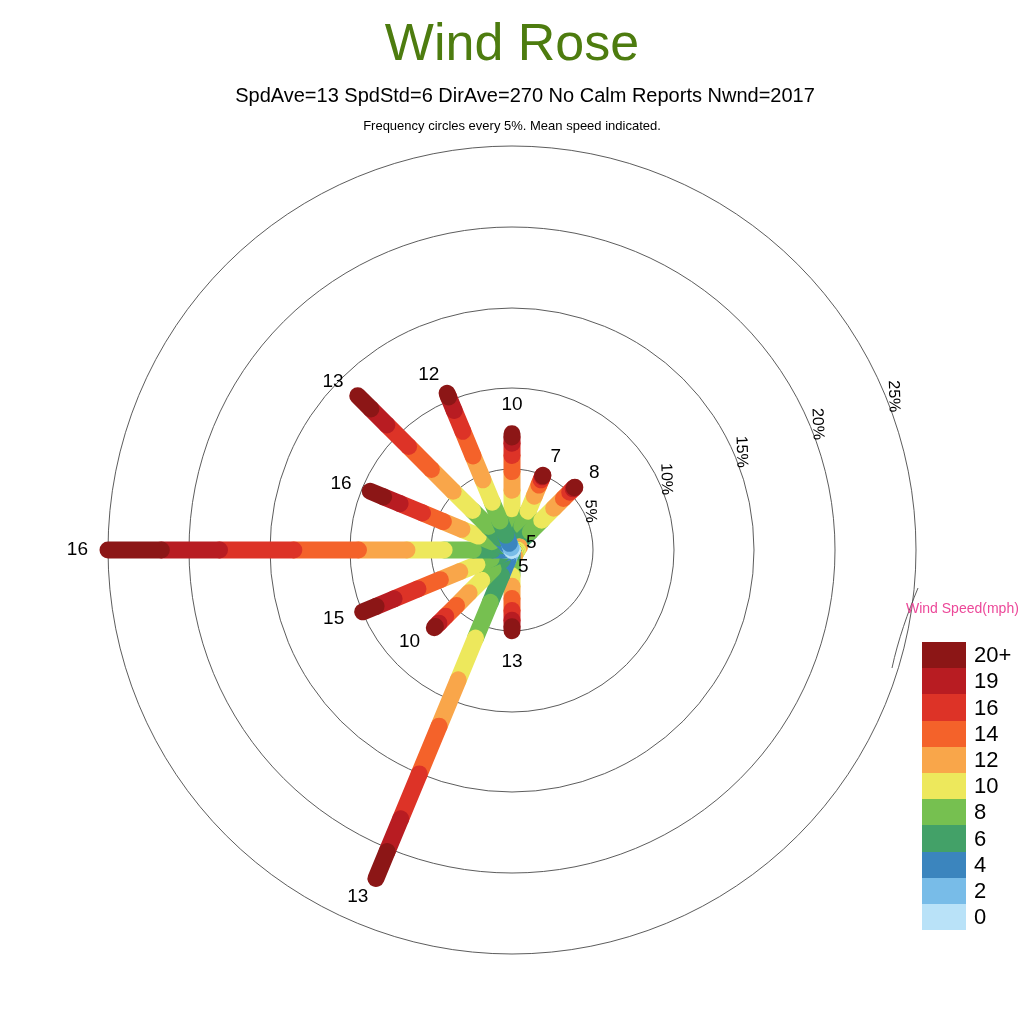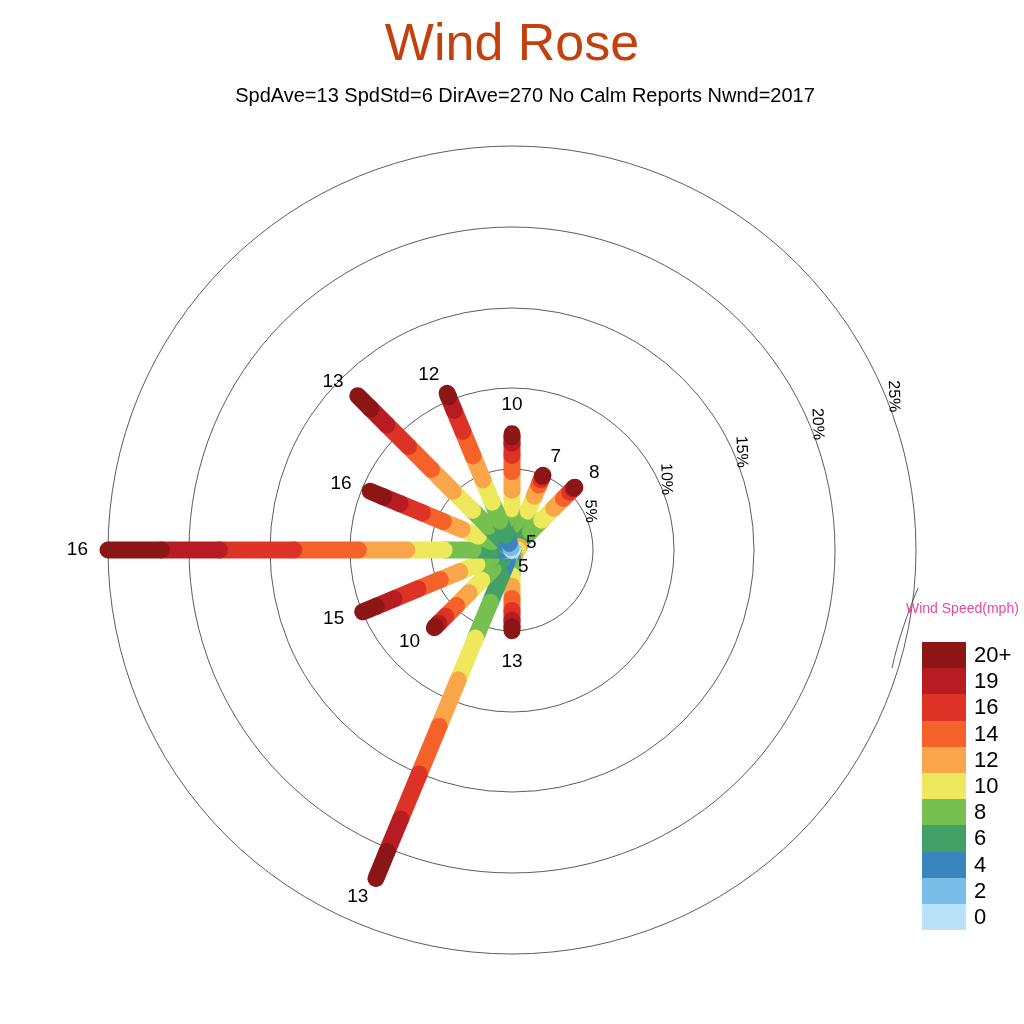--- a/index.html
+++ b/index.html
@@ -17,21 +17,21 @@
     overflow: hidden;
   }
   #chart-title {
     position: absolute;
     top: 12px;
     left: 0;
     width: 1024px;
     text-align: center;
     font-size: 52px;
     font-weight: 400;
-    color: #c2410c;
+    color: #4d7c0f;
     letter-spacing: 0px;
   }
   #chart-subtitle {
     position: absolute;
     top: 84px;
     left: 0;
     width: 1024px;
     text-align: center;
     font-size: 20px;
     font-weight: 400;
@@ -64,21 +64,21 @@
     color: #ec4899;
     white-space: nowrap;
     margin-left: 6px;
   }
   #legend-body {
     margin-top: 26px;
     margin-left: 22px;
   }
   .legend-row {
     display: flex;
-    align-items: center;
+    align-items: flex-end;
     height: 26.2px;
   }
   .legend-swatch {
     width: 44px;
     height: 26.2px;
     flex: 0 0 auto;
   }
   .legend-label {
     font-size: 22px;
     color: #000;
@@ -88,20 +88,21 @@
 </style>
 </head>
 <body>
 
 <div id="page">
 
   <div id="chart-title">Wind Rose</div>
 
   <div id="chart-subtitle">SpdAve=13  SpdStd=6  DirAve=270   No Calm Reports  Nwnd=2017</div>
 
+  <div id="chart-note">Frequency circles every 5%. Mean speed indicated.</div>
 
   <svg id="rose-svg" width="1024" height="1024">
     <g id="rings-group">
         <circle cx="512" cy="550" r="81" fill="none" stroke="#4a4a4a" stroke-width="0.9"></circle>
         <circle cx="512" cy="550" r="162" fill="none" stroke="#4a4a4a" stroke-width="0.9"></circle>
         <circle cx="512" cy="550" r="242" fill="none" stroke="#4a4a4a" stroke-width="0.9"></circle>
         <circle cx="512" cy="550" r="323" fill="none" stroke="#4a4a4a" stroke-width="0.9"></circle>
         <circle cx="512" cy="550" r="404" fill="none" stroke="#4a4a4a" stroke-width="0.9"></circle>
       </g>
     <g id="petals-group">

